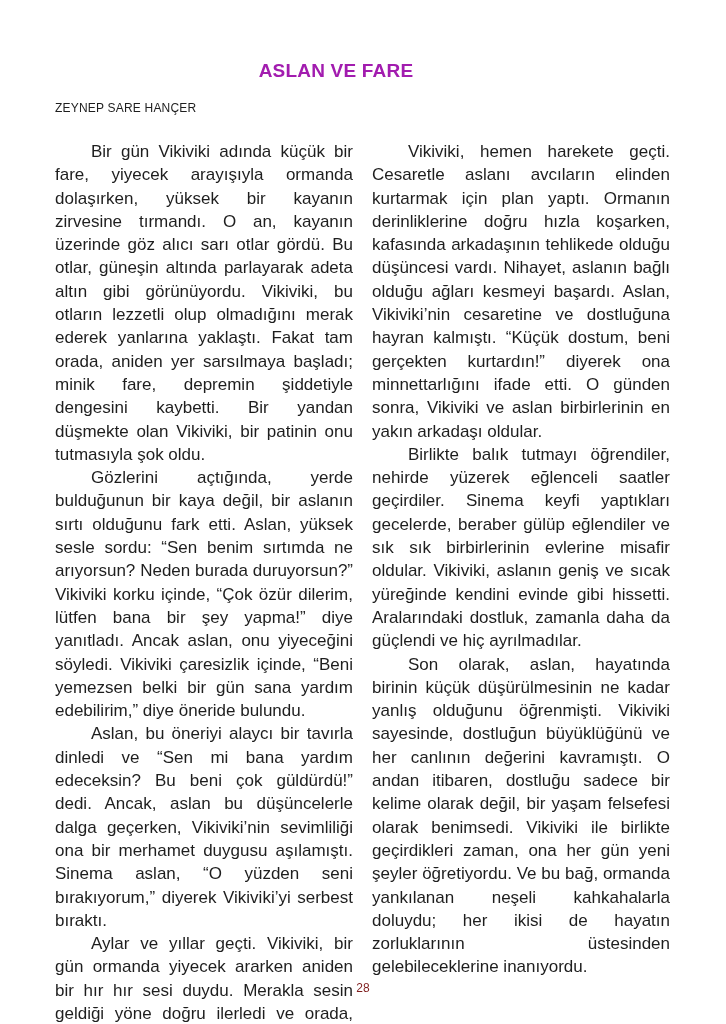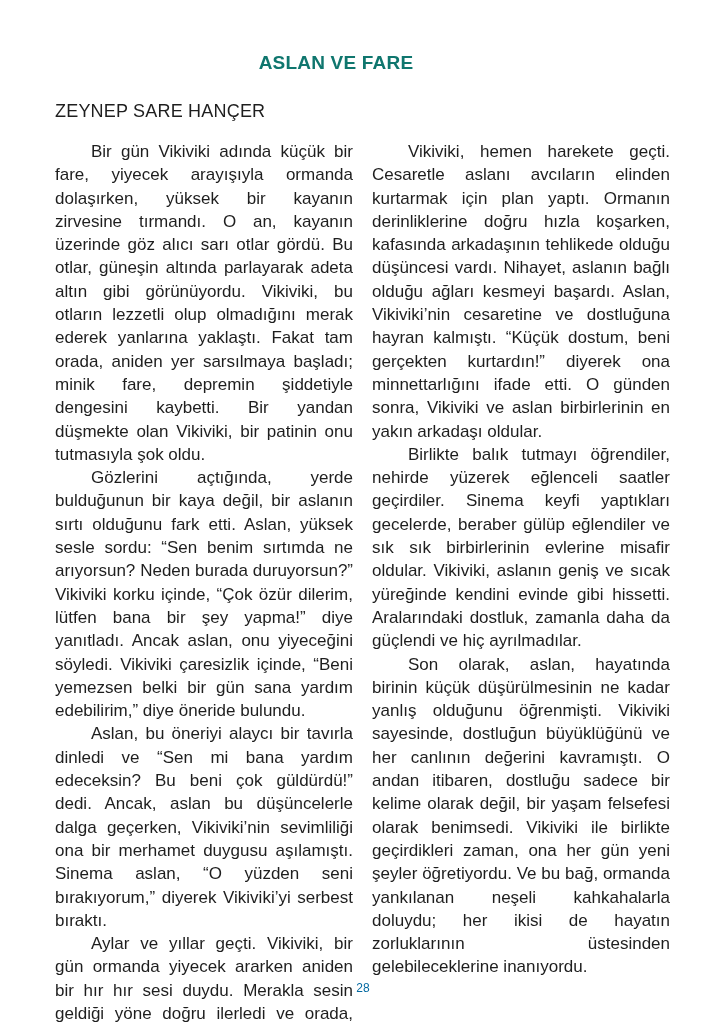--- a/index.html
+++ b/index.html
@@ -1,27 +1,27 @@
 <!DOCTYPE html>
 <html><head>
 <meta charset="utf-8">
 <style>
   html, body { margin: 0; padding: 0; background: #ffffff; }
   body { width: 726px; height: 1024px; position: relative; overflow: hidden; color: #1e1e1e;
          font-family: "Liberation Sans", "DejaVu Sans", sans-serif; }
-  .title { position: absolute; top: 52px; left: 0; width: 672px; text-align: center;
-           font-weight: bold; font-size: 19px; letter-spacing: 0.2px; color: #0f766e; }
-  .author { position: absolute; top: 101px; left: 55px; font-size: 18px; color: #1e1e1e; letter-spacing: 0.2px; }
+  .title { position: absolute; top: 60px; left: 0; width: 672px; text-align: center;
+           font-weight: bold; font-size: 19px; letter-spacing: 0.2px; color: #a21caf; }
+  .author { position: absolute; top: 101px; left: 55px; font-size: 12px; color: #1e1e1e; letter-spacing: 0.2px; }
   .col { position: absolute; top: 140px; width: 298px; font-size: 17px; line-height: 23.3px;
          text-align: justify; hyphens: manual; }
   .col.left { left: 55px; }
   .col.right { left: 372px; }
   .col p { margin: 0; text-indent: 36px; }
   .col p.cont { text-indent: 0; }
-  .pagenum { position: absolute; top: 981px; left: 0; width: 726px; text-align: center; font-size: 12px; color: #0369a1; }
+  .pagenum { position: absolute; top: 981px; left: 0; width: 726px; text-align: center; font-size: 12px; color: #7f1d1d; }
 </style>
 </head>
 <body>
 
 <div class="title">ASLAN VE FARE</div>
 <div class="author">ZEYNEP SARE HANÇER</div>
 
 <div class="col left">
   <p>Bir gün Vikiviki adında küçük bir fare, yiyecek arayışıyla ormanda dolaşırken, yüksek bir kayanın zirvesine tırmandı. O an, kayanın üzerinde göz alıcı sarı otlar gördü. Bu otlar, güneşin altında parlaya­rak adeta altın gibi görünüyordu. Vikiviki, bu otların lezzetli olup olmadığını merak ederek yanlarına yaklaştı. Fakat tam ora­da, aniden yer sarsılmaya başladı; minik fare, depremin şiddetiyle dengesini kay­betti. Bir yandan düşmekte olan Vikiviki, bir patinin onu tutmasıyla şok oldu.</p>
   <p>Gözlerini açtığında, yerde bulduğu­nun bir kaya değil, bir aslanın sırtı oldu­ğunu fark etti. Aslan, yüksek sesle sordu: “Sen benim sırtımda ne arıyorsun? Ne­den burada duruyorsun?” Vikiviki korku içinde, “Çok özür dilerim, lütfen bana bir şey yapma!” diye yanıtladı. Ancak aslan, onu yiyeceğini söyledi. Vikiviki çaresizlik içinde, “Beni yemezsen belki bir gün sana yardım edebilirim,” diye öneride bulun­du.</p>

